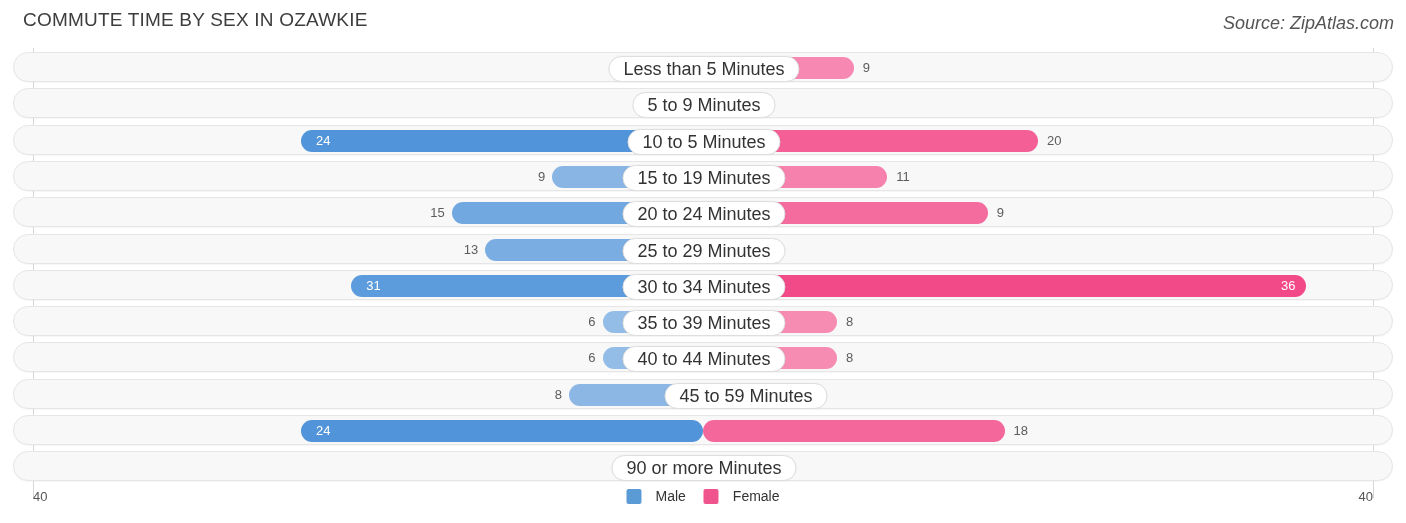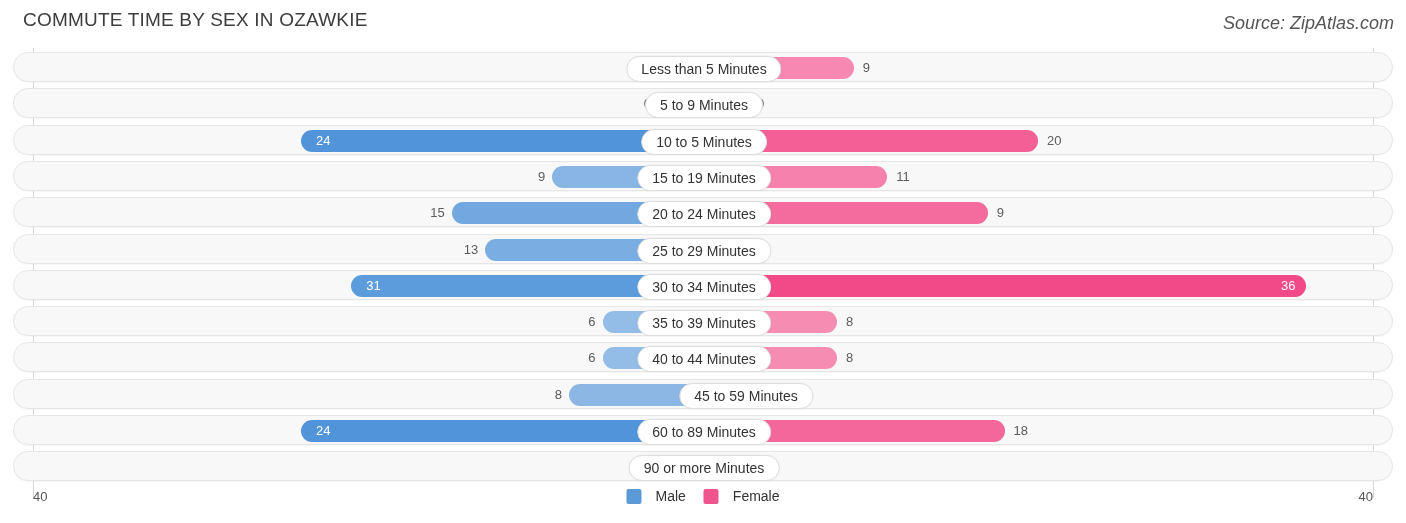--- a/index.html
+++ b/index.html
@@ -53,21 +53,21 @@
   .vlabel.inside{color:#ffffff;}
 
   .pill{
     position:absolute;top:3px;
     height:24px;line-height:24px;
     transform:translateX(-50%);
     background:#ffffff;
     border:1px solid #dedede;
     border-radius:13px;
     padding:0 14px;
-    font-size:14px;color:#333;
+    font-size:18px;color:#333;
     white-space:nowrap;
     box-shadow:0 0 2px rgba(0,0,0,.05);
   }
 
   
   .axistick{
     position:absolute;top:489px;
     font-size:13px;color:#555;
   }
   .axistick.left{left:33px;}
@@ -163,21 +163,20 @@
           <div class="bar female" style="width: 45px; background: rgb(248, 162, 193);"></div>
           <div class="vlabel" style="left: 548px; transform: translate(-100%, -50%);">8</div>
           <div class="vlabel" style="left: 743px;">2</div>
           <div class="pill" style="left: 732px;">45 to 59 Minutes</div>
         </div>
         <div class="row" style="top: 367px;">
           <div class="bar male" style="width: 402px; background: rgb(81, 148, 218);"></div>
           <div class="bar female" style="width: 301.5px; background: rgb(244, 103, 155);"></div>
           <div class="vlabel inside" style="left: 302px;">24</div>
           <div class="vlabel" style="left: 999.5px;">18</div>
-          <div class="pill" style="left: 690px;">60 to 89 Minutes</div>
         </div>
         <div class="row" style="top: 403.3px;">
           <div class="bar male" style="width: 45px; background: rgb(162, 197, 233);"></div>
           <div class="bar female" style="width: 45px; background: rgb(249, 169, 198);"></div>
           <div class="vlabel" style="left: 637px; transform: translate(-100%, -50%);">2</div>
           <div class="vlabel" style="left: 743px;">0</div>
           <div class="pill" style="left: 690px;">90 or more Minutes</div>
         </div>
       </div>
   </div>

